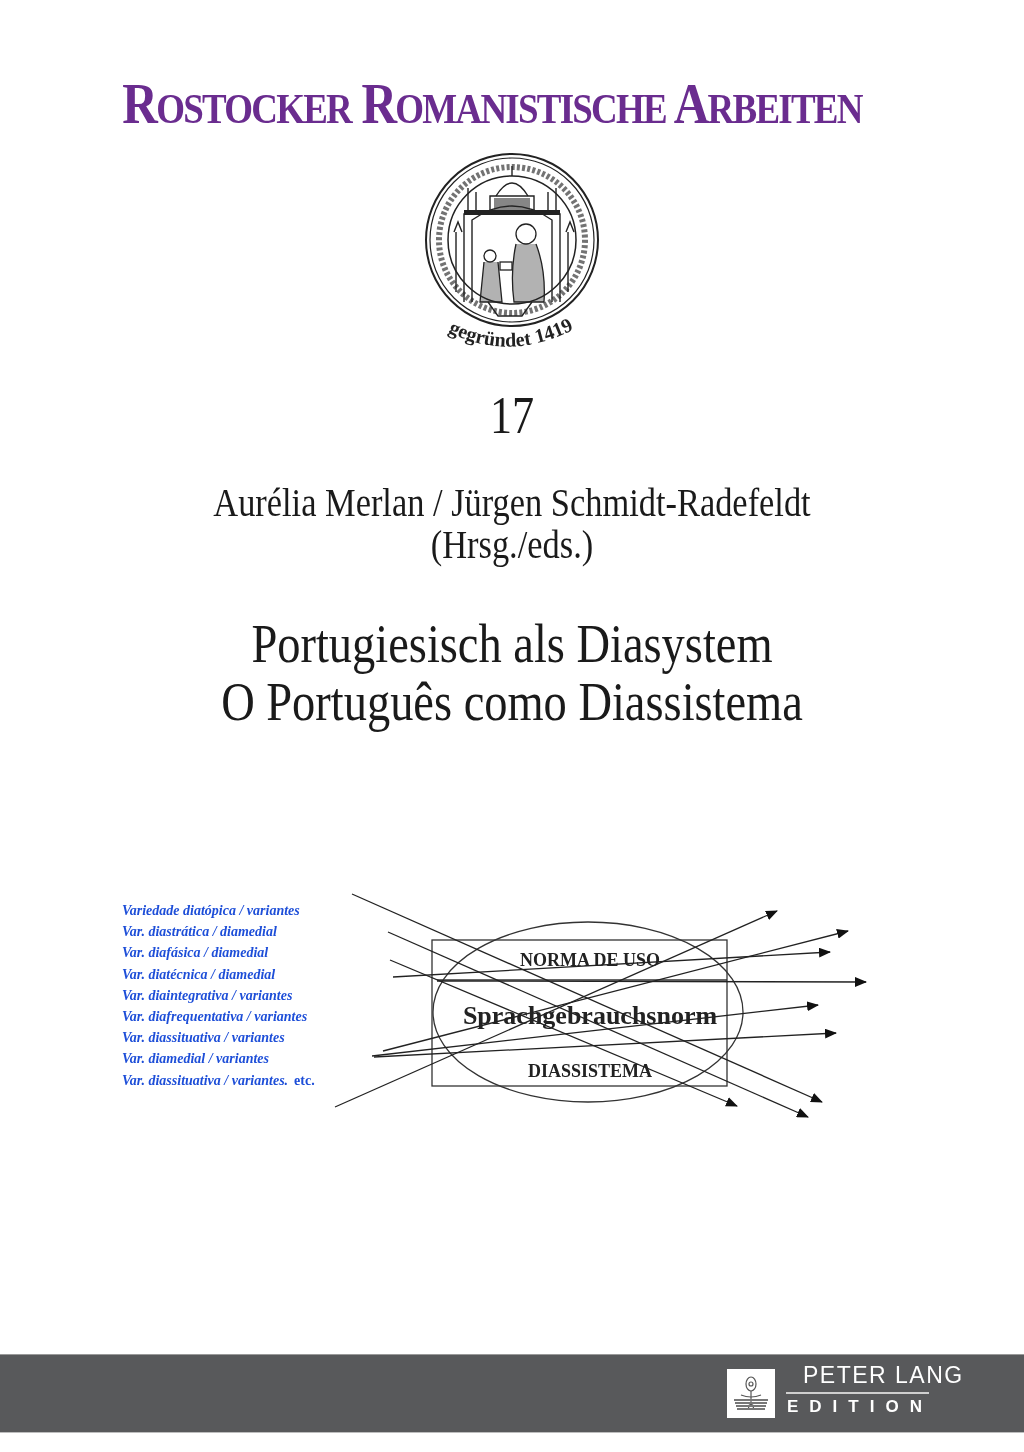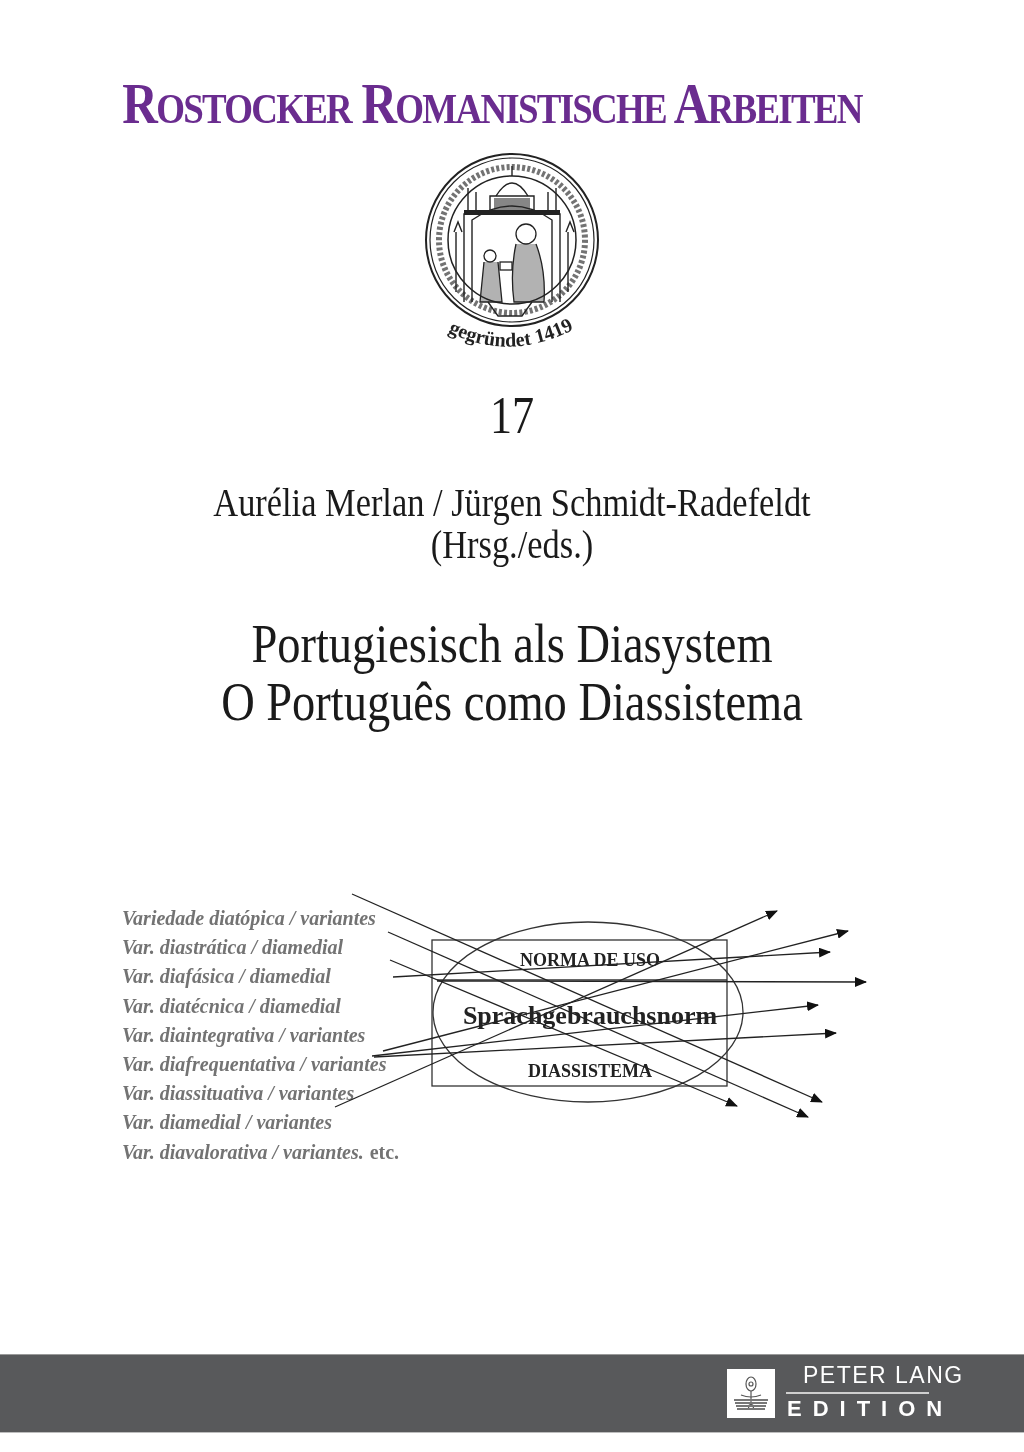--- a/index.html
+++ b/index.html
@@ -11,27 +11,27 @@
     font-size: 56px; letter-spacing: -2px; transform: scaleX(0.88); transform-origin: center; line-height: 1;
     margin-left: -20px;
   }
   .series-title .sc { font-size: 42px; }
   .seal { left: 398px; top: 152px; width: 232px; height: 210px; }
   .volume-num { left: 0; width: 1024px; top: 390px; text-align: center; font-size: 52px; line-height: 1; transform: scaleX(0.85); }
   .editors { left: 0; width: 1024px; top: 482px; text-align: center; font-size: 40px; line-height: 1.05; transform: scaleX(0.86); }
   .title-block { left: 0; width: 1024px; top: 615px; text-align: center; font-size: 54px; line-height: 1.08; transform: scaleX(0.86); }
   .diagram { left: 0; top: 880px; width: 1024px; height: 260px; }
   .legend-list { left: 122px; top: 900px; }
-  .legend-item { font-family: "Liberation Serif", serif; font-style: italic; font-weight: bold; font-size: 20px; line-height: 21.2px; color: #737373; white-space: nowrap; margin-top: 8px; }
+  .legend-item { font-family: "Liberation Serif", serif; font-style: italic; font-weight: bold; font-size: 14px; line-height: 21.2px; color: #1d4ed8; white-space: nowrap; }
   .legend-item .etc { font-style: normal; margin-left: 6px; }
   .footer-band { left: 0; top: 1354px; width: 1024px; height: 77px; background: #58595b; border-top: 1px solid #9a9a9a; border-bottom: 1px solid #bdbdbd; }
   .pl-logo-box { left: 727px; top: 1369px; width: 48px; height: 49px; background: #ffffff; }
   .pl-name { left: 787px; top: 1364px; font-family: "Liberation Sans", sans-serif; color: #ffffff; font-size: 23px; letter-spacing: 1.5px; line-height: 1; margin-left: 16px; }
   .pl-rule { left: 786px; top: 1392px; width: 143px; height: 2px; background: #cfcfcf; }
-  .pl-edition { left: 787px; top: 1398px; font-family: "Liberation Sans", sans-serif; font-weight: bold; color: #ffffff; font-size: 22px; letter-spacing: 11px; line-height: 1; }
+  .pl-edition { left: 787px; top: 1398px; font-family: "Liberation Sans", sans-serif; font-weight: bold; color: #ffffff; font-size: 17px; letter-spacing: 11px; line-height: 1; }
 </style>
 </head>
 <body>
 
 <div class="abs series-title">
   <span><span>R</span><span class="sc">OSTOCKER</span></span>
   <span><span>R</span><span class="sc">OMANISTISCHE</span></span>
   <span><span>A</span><span class="sc">RBEITEN</span></span>
 </div>
 
@@ -92,21 +92,21 @@
 
 <div class="abs legend-list">
   <div class="legend-item">Variedade diatópica / variantes</div>
   <div class="legend-item">Var. diastrática / diamedial</div>
   <div class="legend-item">Var. diafásica / diamedial</div>
   <div class="legend-item">Var. diatécnica / diamedial</div>
   <div class="legend-item">Var. diaintegrativa / variantes</div>
   <div class="legend-item">Var. diafrequentativa / variantes</div>
   <div class="legend-item">Var. diassituativa / variantes</div>
   <div class="legend-item">Var. diamedial / variantes</div>
-  <div class="legend-item"><span>Var. diavalorativa / variantes.</span><span class="etc">etc.</span></div>
+  <div class="legend-item"><span>Var. diassituativa / variantes.</span><span class="etc">etc.</span></div>
 </div>
 
 <svg class="abs diagram" viewBox="0 880 1024 260" xmlns="http://www.w3.org/2000/svg">
   <defs>
     <marker id="ah" viewBox="0 0 12 10" refX="11" refY="5" markerWidth="12" markerHeight="10" markerUnits="userSpaceOnUse" orient="auto">
       <path d="M 0 0 L 12 5 L 0 10 Z" fill="#111"></path>
     </marker>
   </defs>
   <g fill="none" stroke="#333" stroke-width="1.3">
     <rect x="432" y="940" width="295" height="146"></rect>

